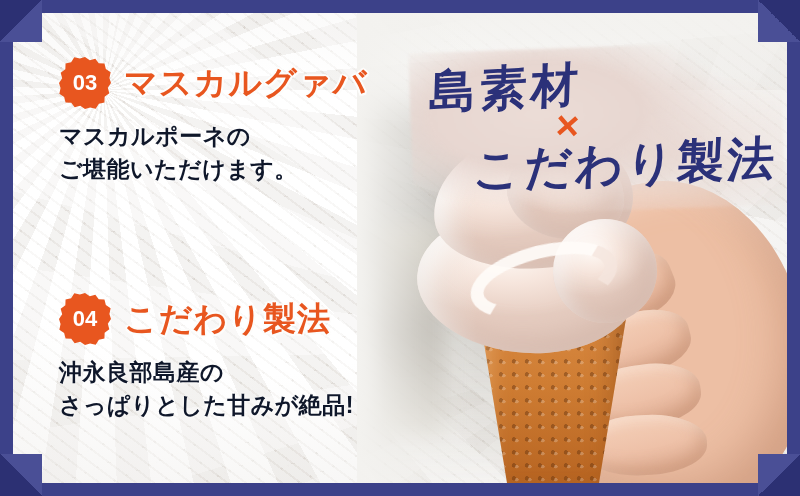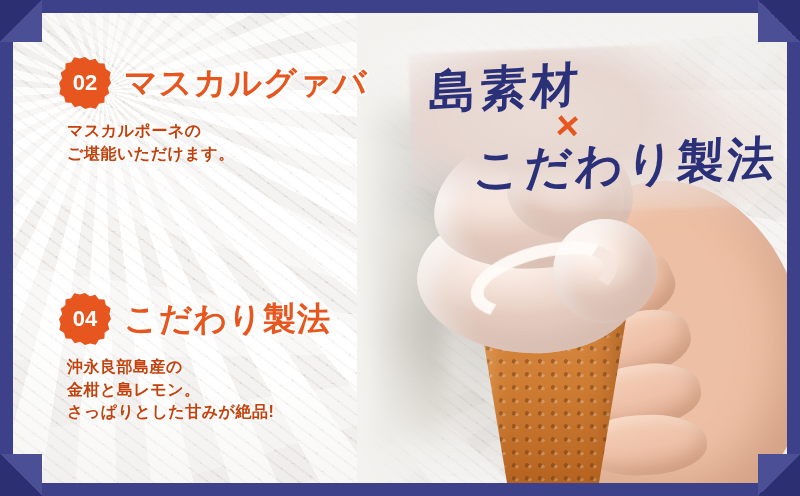--- a/index.html
+++ b/index.html
@@ -198,29 +198,28 @@
     font-size:33px; font-weight:700; letter-spacing:1px;
     font-family:"Liberation Sans","DejaVu Sans",sans-serif;
     -webkit-text-stroke:0px;
     text-shadow:
       2px 0 0 #fdfdfc, -2px 0 0 #fdfdfc, 0 2px 0 #fdfdfc, 0 -2px 0 #fdfdfc,
       1.5px 1.5px 0 #fdfdfc, -1.5px 1.5px 0 #fdfdfc, 1.5px -1.5px 0 #fdfdfc, -1.5px -1.5px 0 #fdfdfc;
     white-space:nowrap;
   }
   .desc{
     margin-top:11px;
-    color:#c2410c;
-    font-size:16px;
+    color:#0f172a;
+    font-size:23px;
     font-weight:700;
     line-height:1.42;
     font-family:"Liberation Sans","DejaVu Sans",sans-serif;
     letter-spacing:.5px;
     text-shadow:0 0 3px rgba(255,255,255,.95), 0 0 6px rgba(255,255,255,.8);
     white-space:nowrap;
-    margin-left:8px;
   }
   .desc .line{ display:block; }
 </style>
 </head>
 <body>
 
 <div id="banner">
 
   <div id="panel">
     <div class="plaster"></div>
@@ -253,37 +252,36 @@
 
     <div class="brush"></div>
     <div class="hand-head">
       <span class="ln1">島素材</span>
       <span class="xmark">×</span>
       <span class="ln2">こだわり製法</span>
     </div>
 
     <div class="block b03">
       <div class="head-row">
-        <div class="badge">02</div>
+        <div class="badge">03</div>
         <div class="flavor-title">マスカルグァバ</div>
       </div>
       <div class="desc">
         <span class="line">マスカルポーネの</span>
         <span class="line">ご堪能いただけます。</span>
       </div>
     </div>
 
     <div class="block b04">
       <div class="head-row">
         <div class="badge">04</div>
         <div class="flavor-title">こだわり製法</div>
       </div>
       <div class="desc">
         <span class="line">沖永良部島産の</span>
-        <span class="line">金柑と島レモン。</span>
         <span class="line">さっぱりとした甘みが絶品!</span>
       </div>
     </div>
   </div>
 
   <div class="fold tl"></div>
   <div class="fold tr"></div>
   <div class="fold bl"></div>
   <div class="fold br"></div>
 </div>

